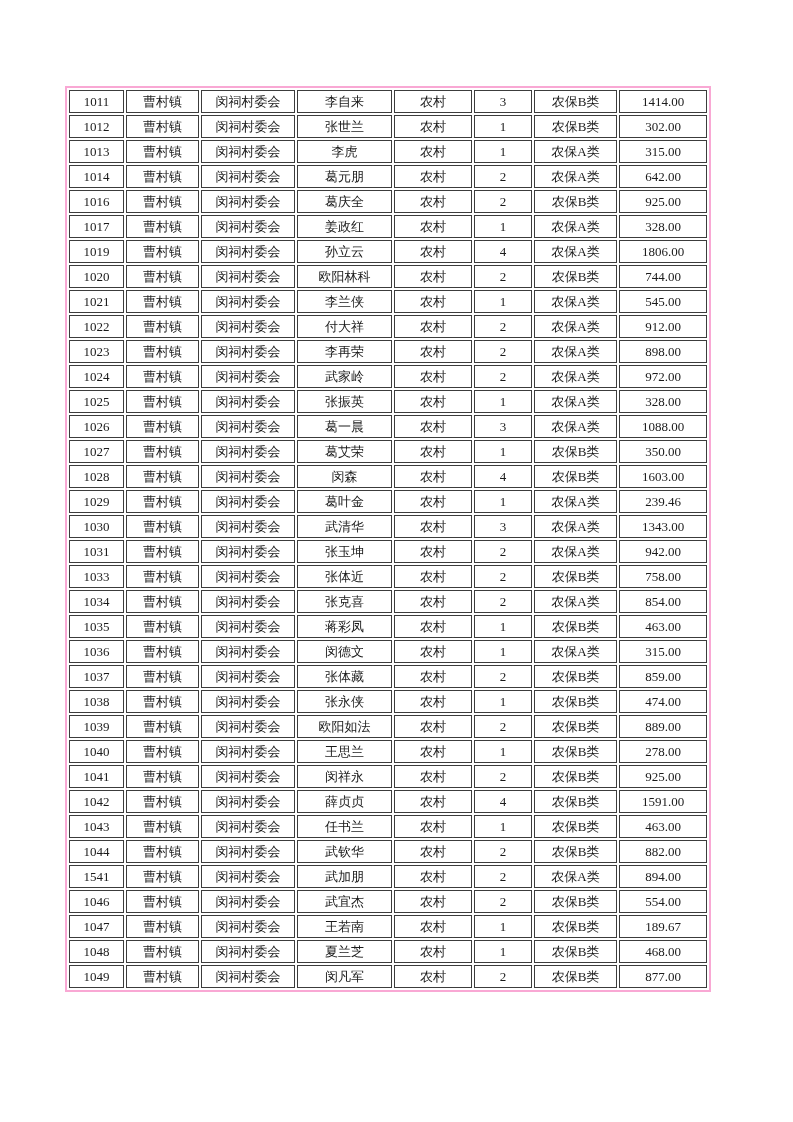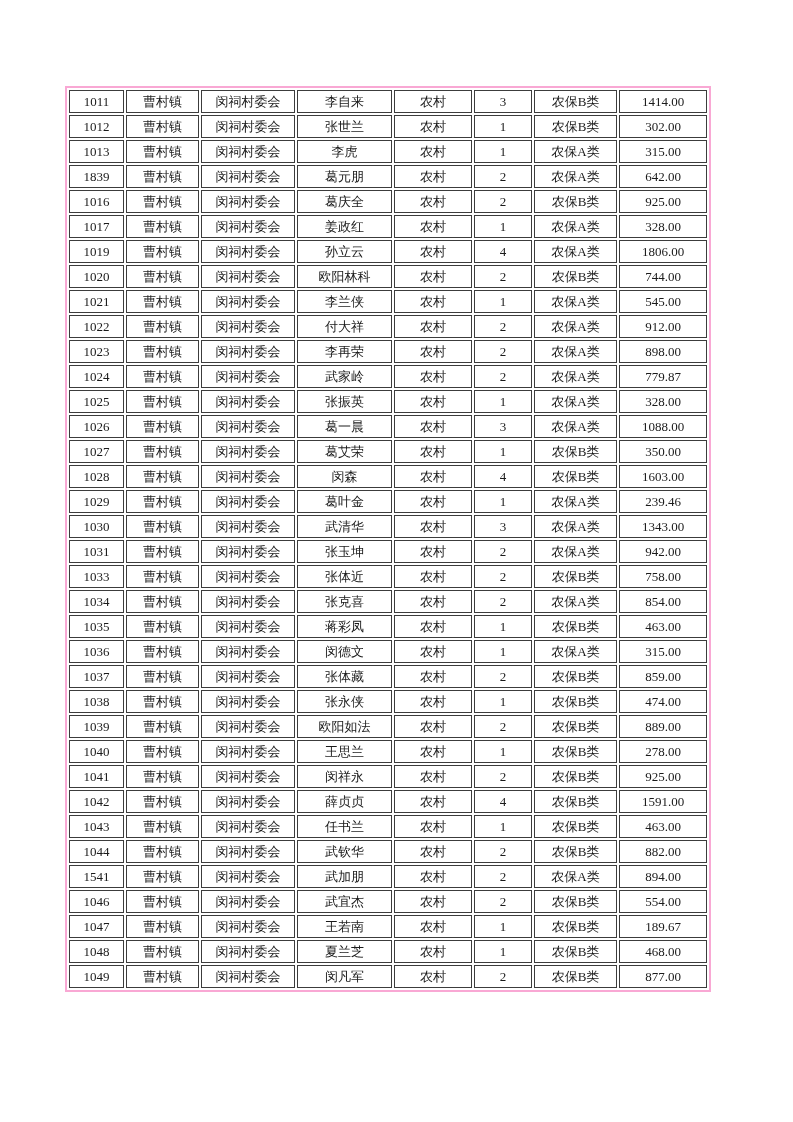--- a/index.html
+++ b/index.html
@@ -82,21 +82,21 @@
           <td>1013</td>
           <td>曹村镇</td>
           <td>闵祠村委会</td>
           <td>李虎</td>
           <td>农村</td>
           <td>1</td>
           <td>农保A类</td>
           <td>315.00</td>
         </tr>
         <tr>
-          <td>1839</td>
+          <td>1014</td>
           <td>曹村镇</td>
           <td>闵祠村委会</td>
           <td>葛元朋</td>
           <td>农村</td>
           <td>2</td>
           <td>农保A类</td>
           <td>642.00</td>
         </tr>
         <tr>
           <td>1016</td>
@@ -169,21 +169,21 @@
           <td>898.00</td>
         </tr>
         <tr>
           <td>1024</td>
           <td>曹村镇</td>
           <td>闵祠村委会</td>
           <td>武家岭</td>
           <td>农村</td>
           <td>2</td>
           <td>农保A类</td>
-          <td>779.87</td>
+          <td>972.00</td>
         </tr>
         <tr>
           <td>1025</td>
           <td>曹村镇</td>
           <td>闵祠村委会</td>
           <td>张振英</td>
           <td>农村</td>
           <td>1</td>
           <td>农保A类</td>
           <td>328.00</td>

